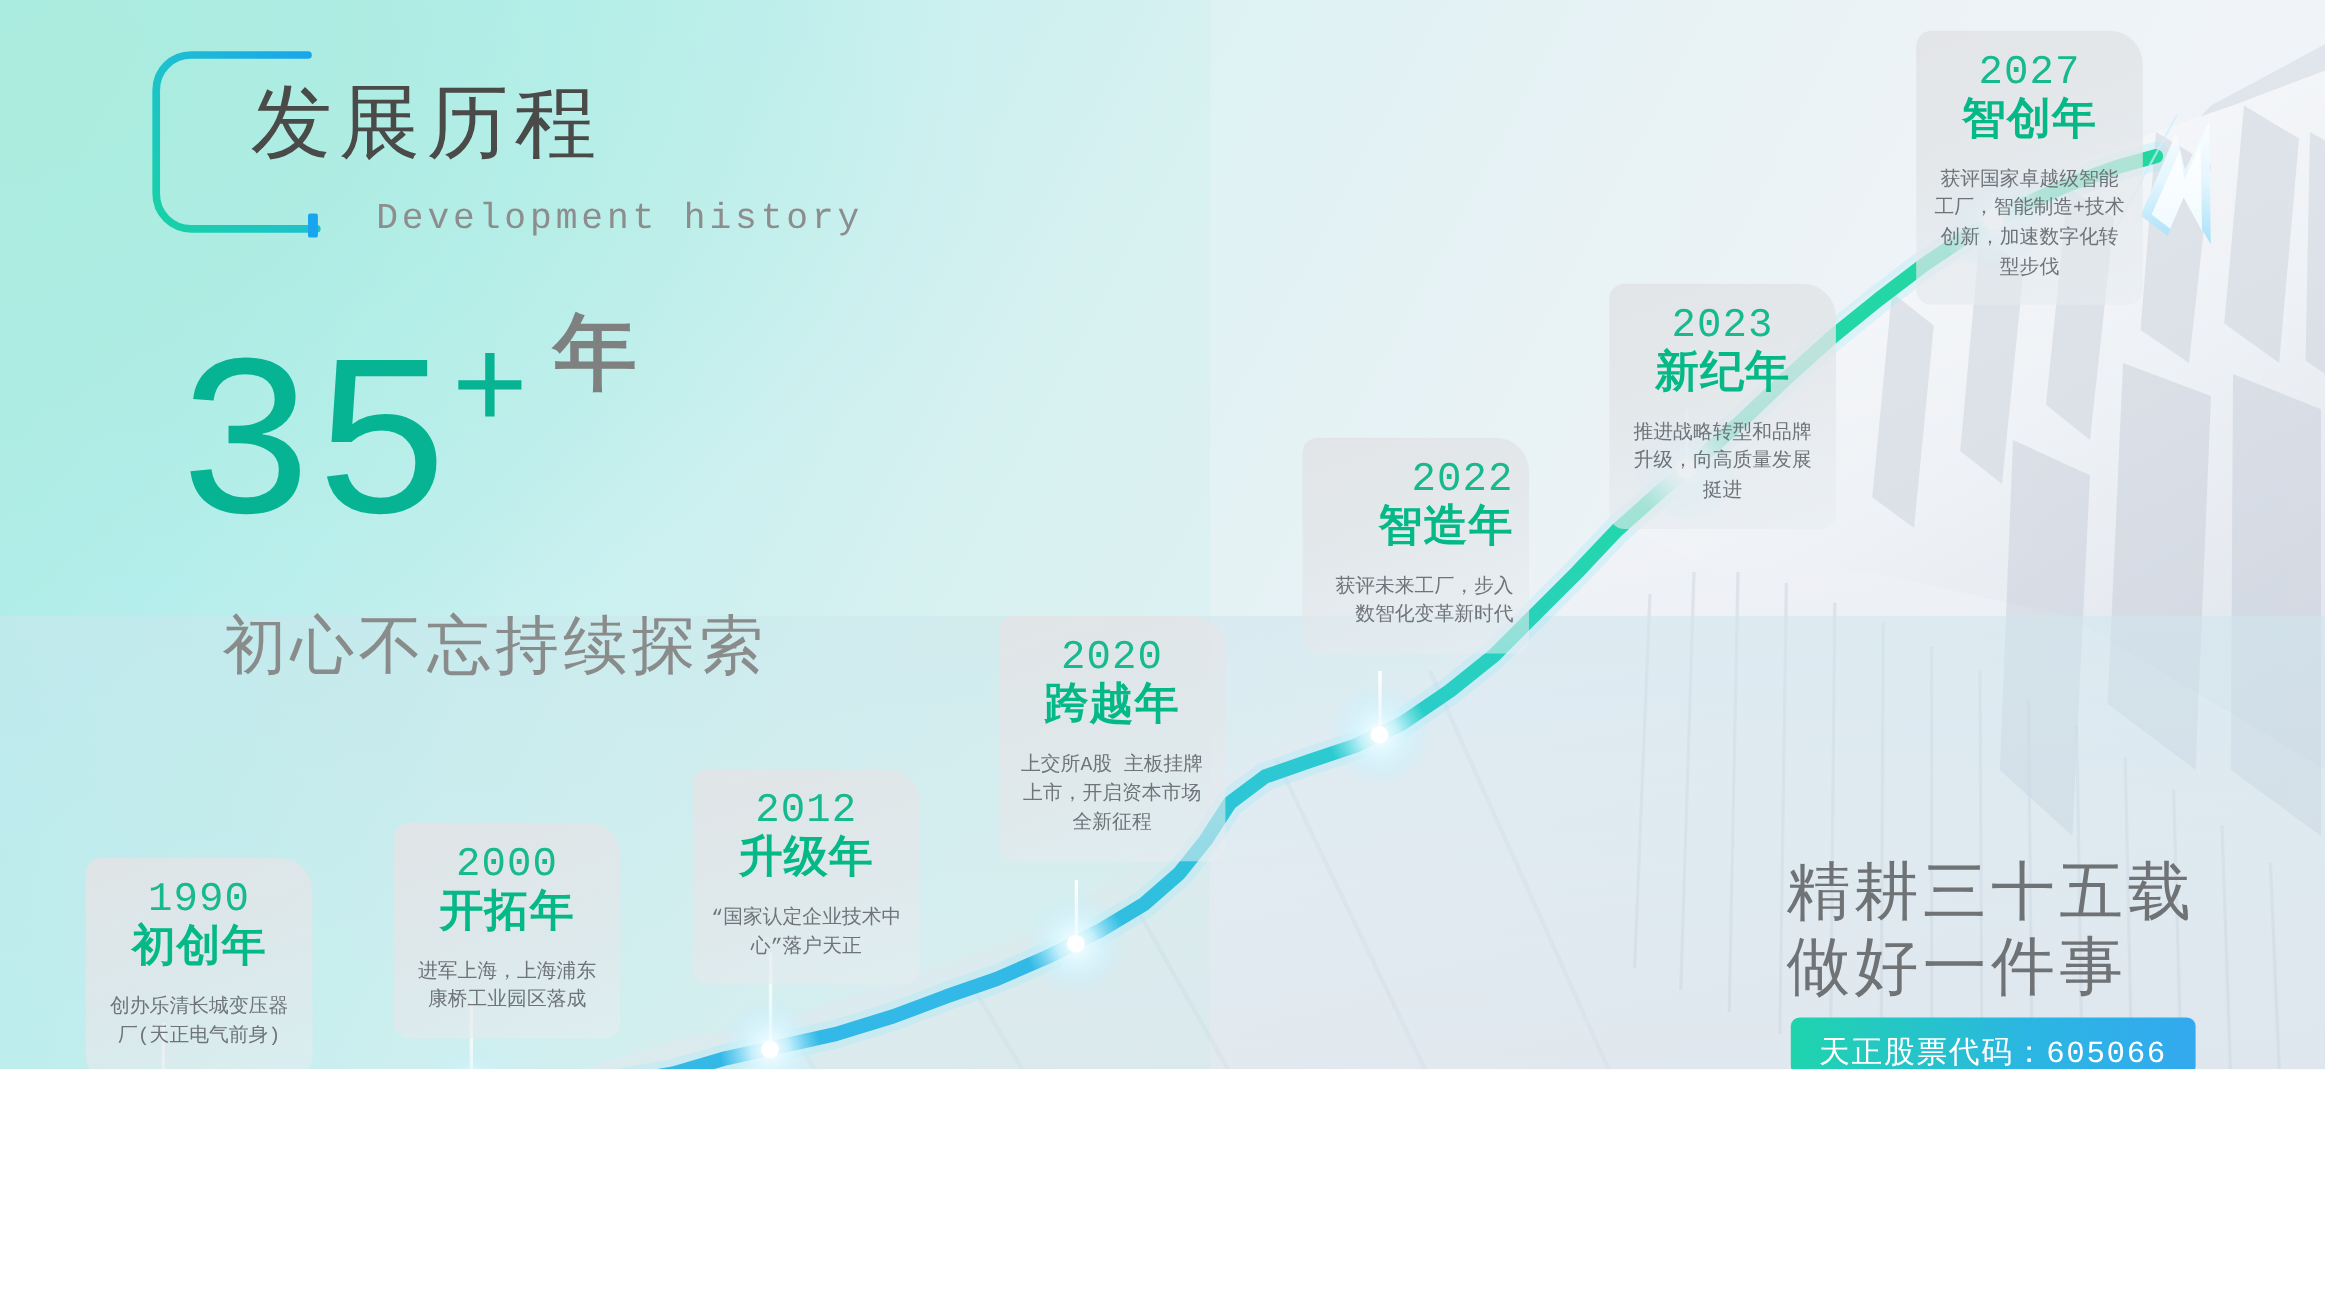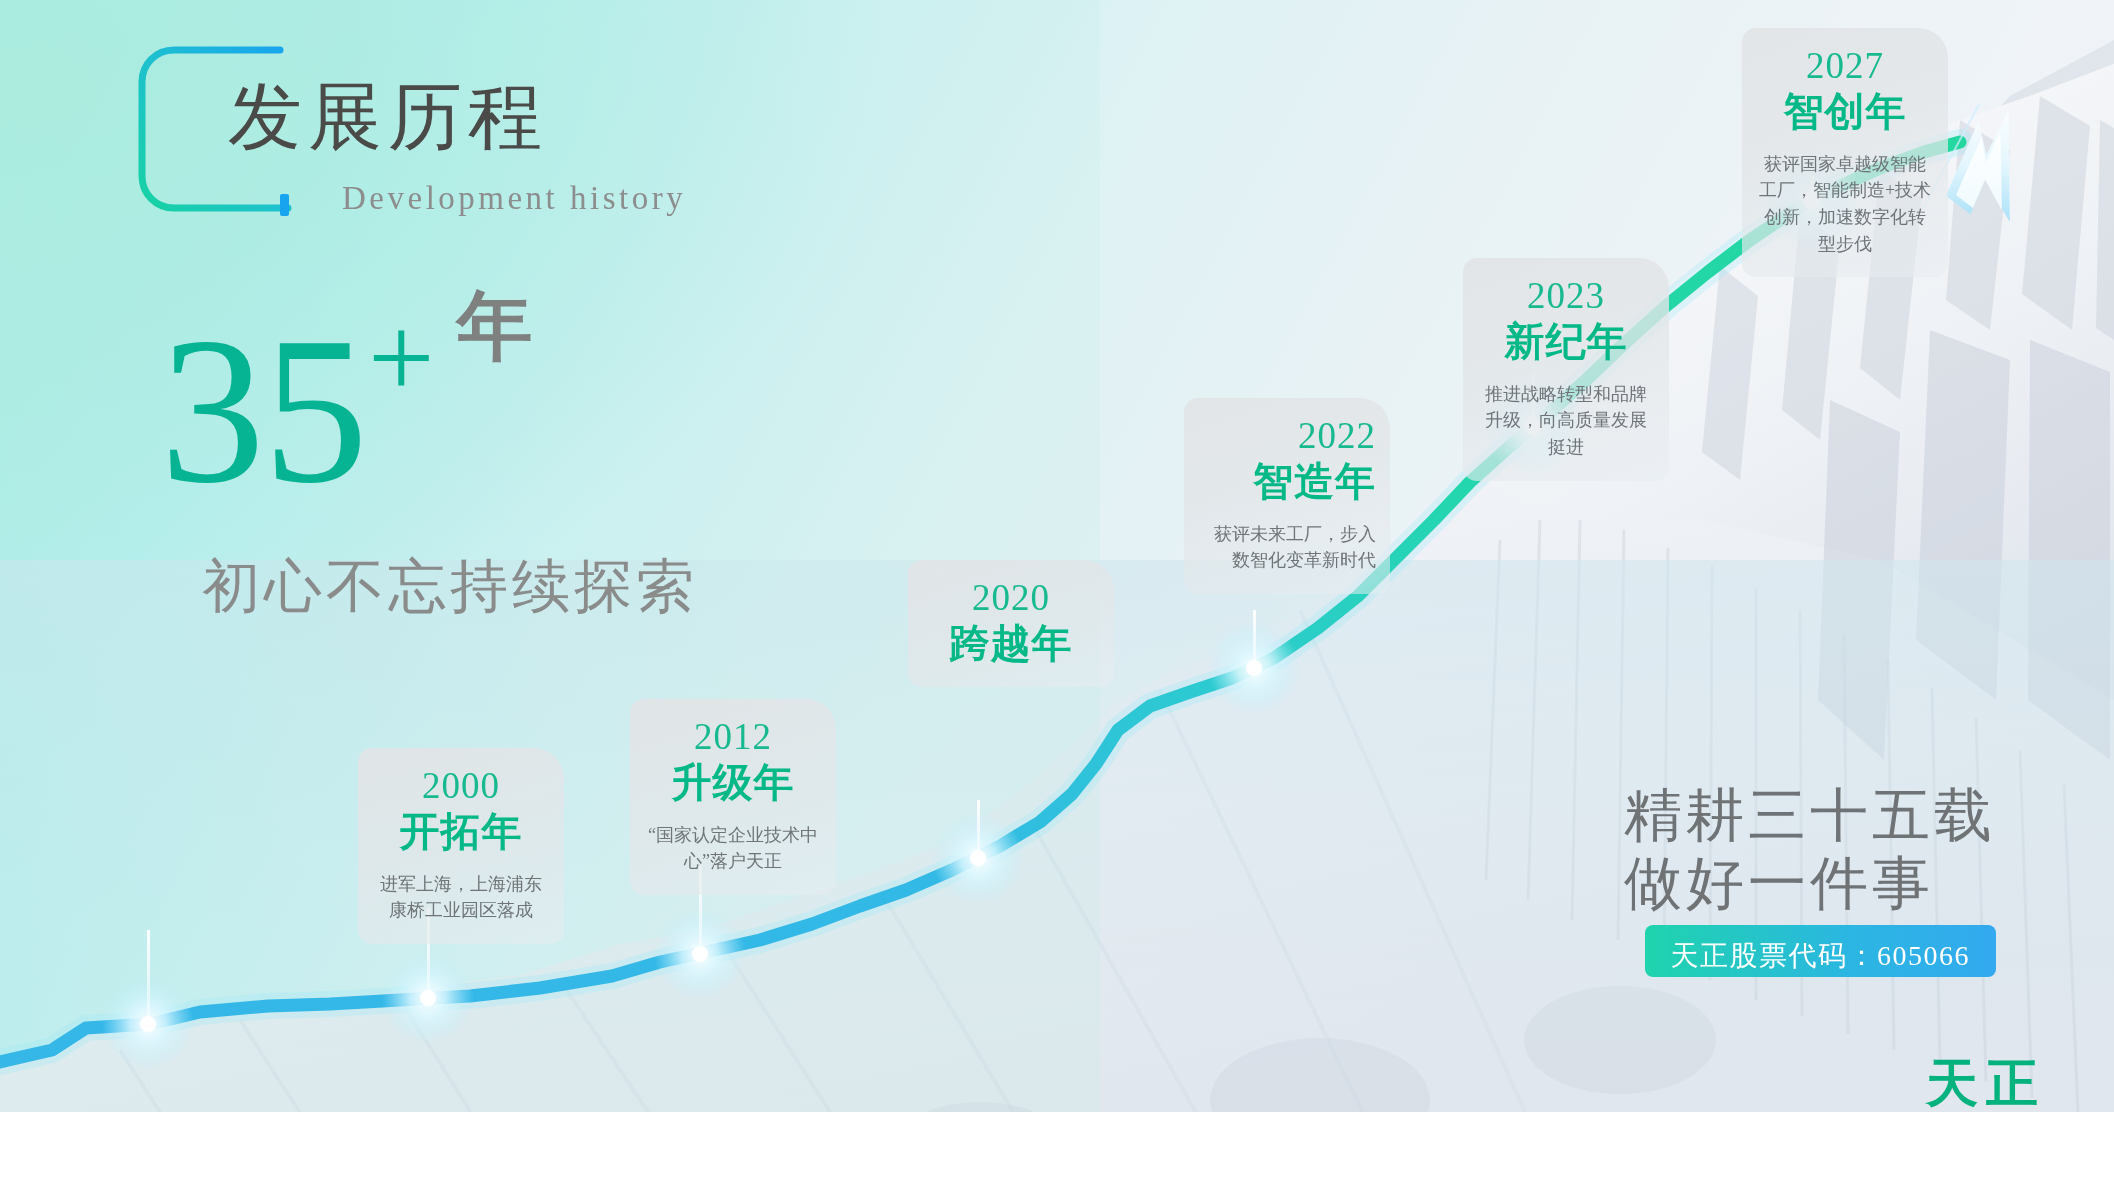--- a/index.html
+++ b/index.html
@@ -1,18 +1,18 @@
 <!DOCTYPE html>
 <html><head>
 <meta charset="utf-8">
 <style>
   html,body{margin:0;padding:0;background:#fff;}
   #stage{
-    position:relative;width:2114px;height:1112px;overflow:hidden;
-    font-family:Liberation Serif, serif;
+    position:relative;width:2114px;height:972px;overflow:hidden;
+    font-family:Liberation Mono, monospace;
     background:
       radial-gradient(1400px 900px at 2% 8%, #a9ecdf 0%, rgba(169,236,223,0) 62%),
       linear-gradient(118deg,#a6ebe2 0%, #b6eef0 16%, #cdf1f3 30%, #dff2f4 44%, #e8f2f5 58%, #eef3f7 72%, #f1f4f8 86%, #f3f5f8 100%);
   }
   
   .mtn{position:absolute;left:0;top:0;width:2114px;height:1192px;}
   
   .bracket{position:absolute;left:128px;top:38px;width:180px;height:180px;}
   .title-cn{
     position:absolute;left:228px;top:80px;font-size:74px;letter-spacing:6px;
@@ -214,39 +214,45 @@
   <div class="title-en">Development history</div>
 
   <div class="stat-wrap">
     <span class="stat-num">35</span>
     <span class="stat-plus">+</span>
     <span class="stat-unit">年</span>
   </div>
   <div class="stat-sub">初心不忘持续探索</div>
 
   <div class="stem" style="left:147px;top:930px;height:96px;"></div>
+  <div class="card" style="left:78px;top:780px;">
+    <div class="yr">1990</div>
+    <div class="tag">初创年</div>
+    <div class="desc">创办乐清长城变压器厂(天正电气前身)</div>
+  </div>
 
   <div class="stem" style="left:427px;top:908px;height:92px;"></div>
   <div class="card" style="left:358px;top:748px;">
     <div class="yr">2000</div>
     <div class="tag">开拓年</div>
     <div class="desc">进军上海，上海浦东康桥工业园区落成</div>
   </div>
 
   <div class="stem" style="left:699px;top:866px;height:90px;"></div>
   <div class="card" style="left:630px;top:657px;margin-top:42px;">
     <div class="yr">2012</div>
     <div class="tag">升级年</div>
     <div class="desc">“国家认定企业技术中心”落户天正</div>
   </div>
 
   <div class="stem" style="left:977px;top:800px;height:62px;"></div>
   <div class="card" style="left:908px;top:560px;">
     <div class="yr">2020</div>
     <div class="tag">跨越年</div>
+    <div class="desc">上交所A股 主板挂牌上市，开启资本市场全新征程</div>
   </div>
 
   <div class="stem" style="left:1253px;top:610px;height:62px;"></div>
   <div class="card" style="left:1184px;top:398px;text-align:right;">
     <div class="yr">2022</div>
     <div class="tag">智造年</div>
     <div class="desc">获评未来工厂，步入数智化变革新时代</div>
   </div>
 
   <div class="stem" style="left:1532px;top:372px;height:58px;"></div>

